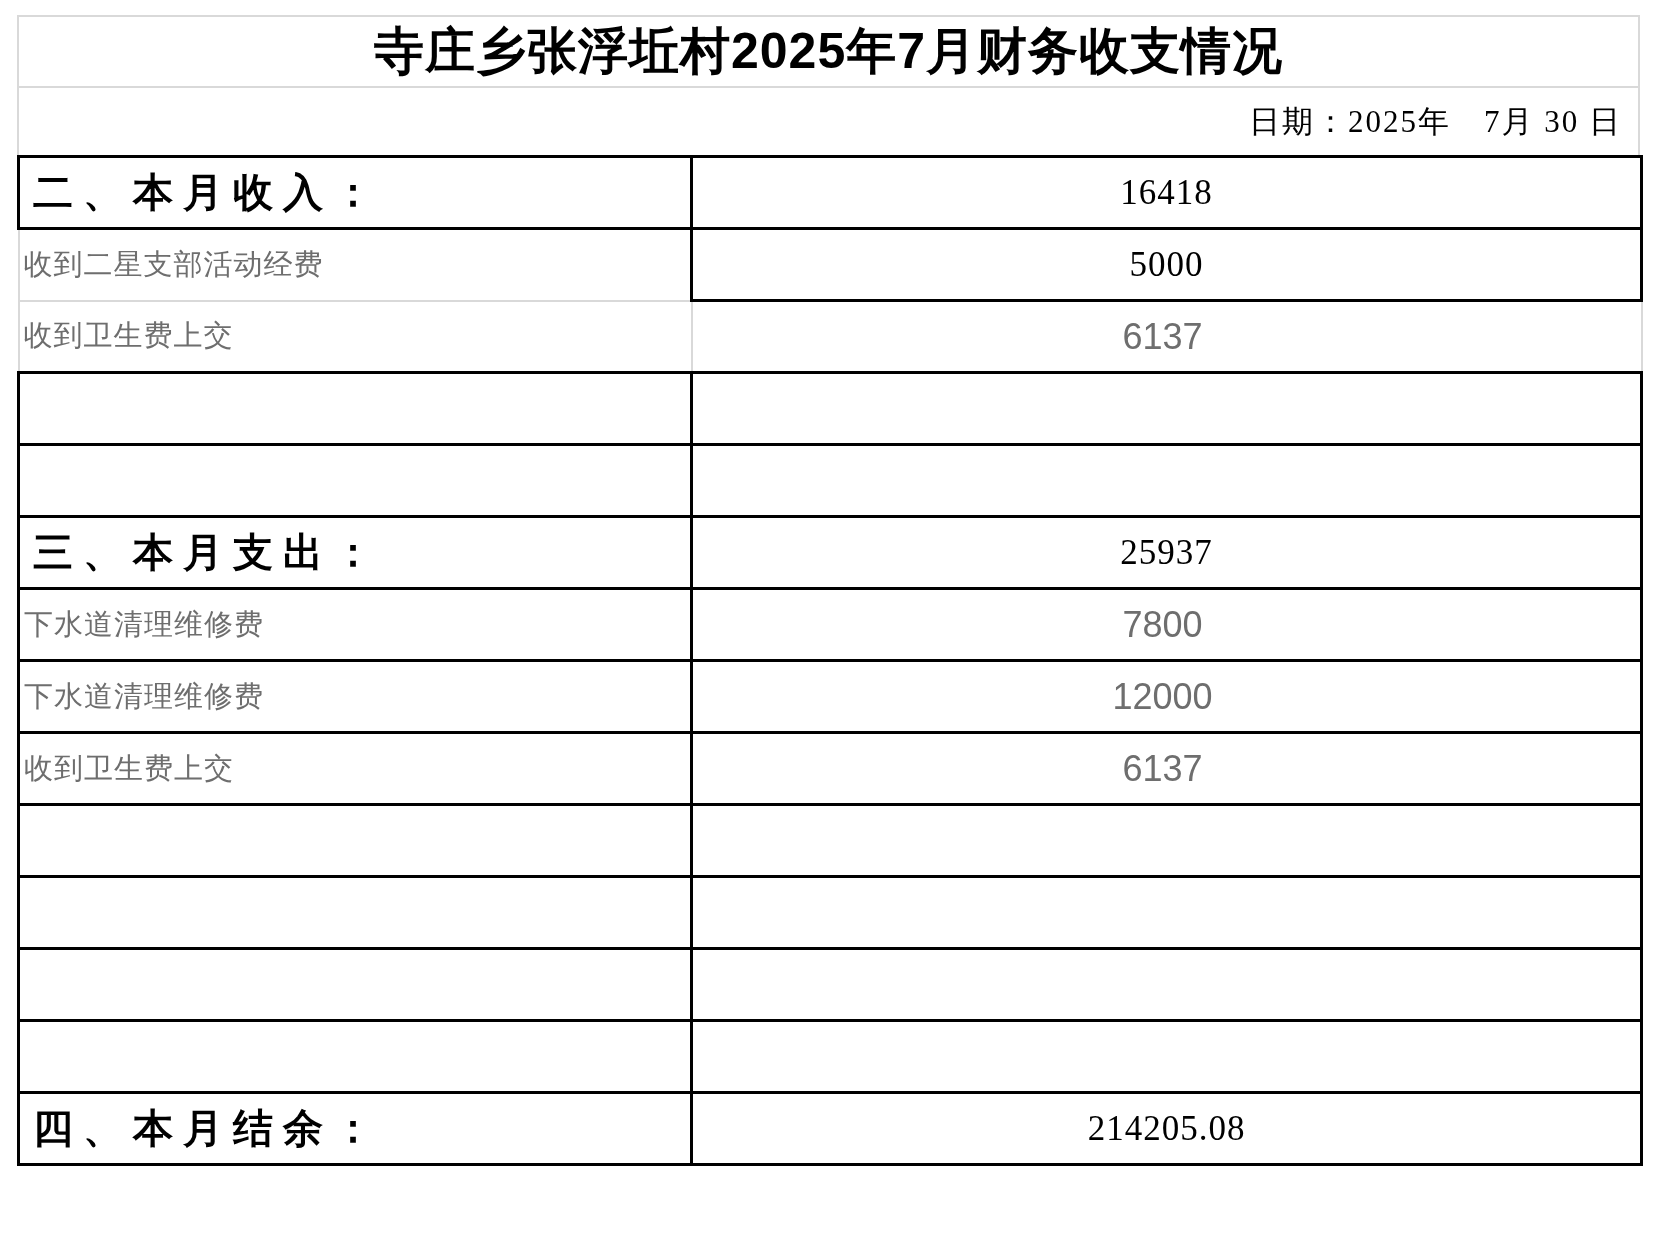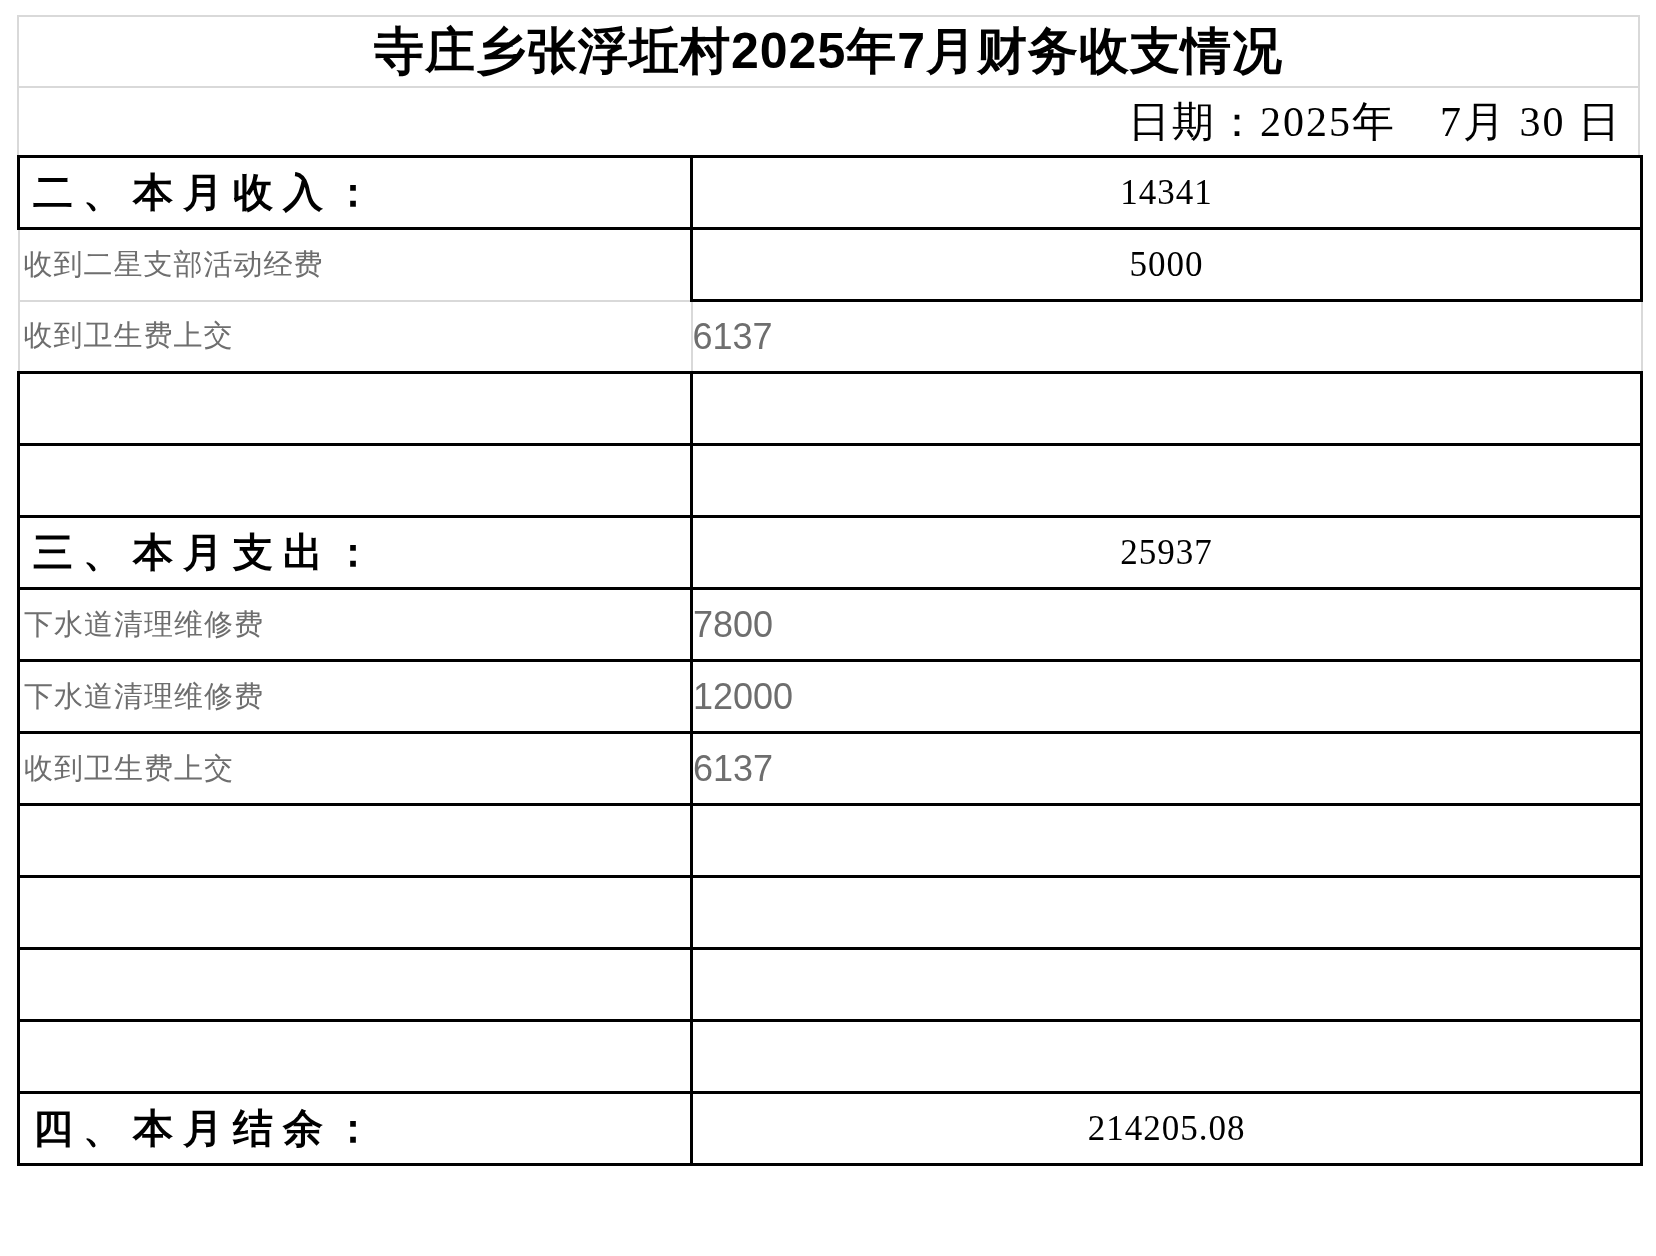--- a/index.html
+++ b/index.html
@@ -34,21 +34,21 @@
     font-size:50px;
     color:var(--text-black);
     letter-spacing:1px;
     white-space:pre;
   }
   .date-cell{
     height:67px;
     display:flex;align-items:center;justify-content:flex-end;
     padding-right:16px;
     font-family:"Liberation Serif", serif;
-    font-size:42px;
+    font-size:31px;
     color:var(--text-black);
     letter-spacing:2px;
     white-space:pre;
   }
   
   table.finance-table{
     border-collapse:collapse;
     table-layout:fixed;
     width:1623px;
   }
@@ -81,21 +81,21 @@
   }
   .cell-label.item-label{
     font-family:"Liberation Serif", serif;
     font-size:29px;
     letter-spacing:1px;
     color:var(--text-gray);
     padding-left:4px;
   }
   .cell-value{font-size:35px;}
   .cell-value.align-center{text-align:center;}
-  .cell-value.align-right{text-align:left;padding-right:8px;}
+  .cell-value.align-right{text-align:center;padding-right:8px;}
   .cell-value.tone-black{
     color:var(--text-black);
     font-family:"Liberation Serif", serif;
     font-size:35px;
     letter-spacing:1px;
   }
   .cell-value.tone-gray{
     color:var(--text-gray);
     font-family:"Liberation Sans", sans-serif;
     font-size:36px;
@@ -111,21 +111,21 @@
   </div>
 
   <table class="finance-table">
     <colgroup>
       <col class="col-label">
       <col class="col-value">
     </colgroup>
     <tbody id="finance-rows">
         <tr class="row-section b-black">
           <td class="cell-label section-label">二、本月收入：</td>
-          <td class="cell-value align-center tone-black">14341</td>
+          <td class="cell-value align-center tone-black">16418</td>
         </tr>
         <tr class="row-item b-label-gray">
           <td class="cell-label item-label">收到二星支部活动经费</td>
           <td class="cell-value align-center tone-black">5000</td>
         </tr>
         <tr class="row-item b-all-gray">
           <td class="cell-label item-label">收到卫生费上交</td>
           <td class="cell-value align-right tone-gray">6137</td>
         </tr>
         <tr class="row-empty b-black">

